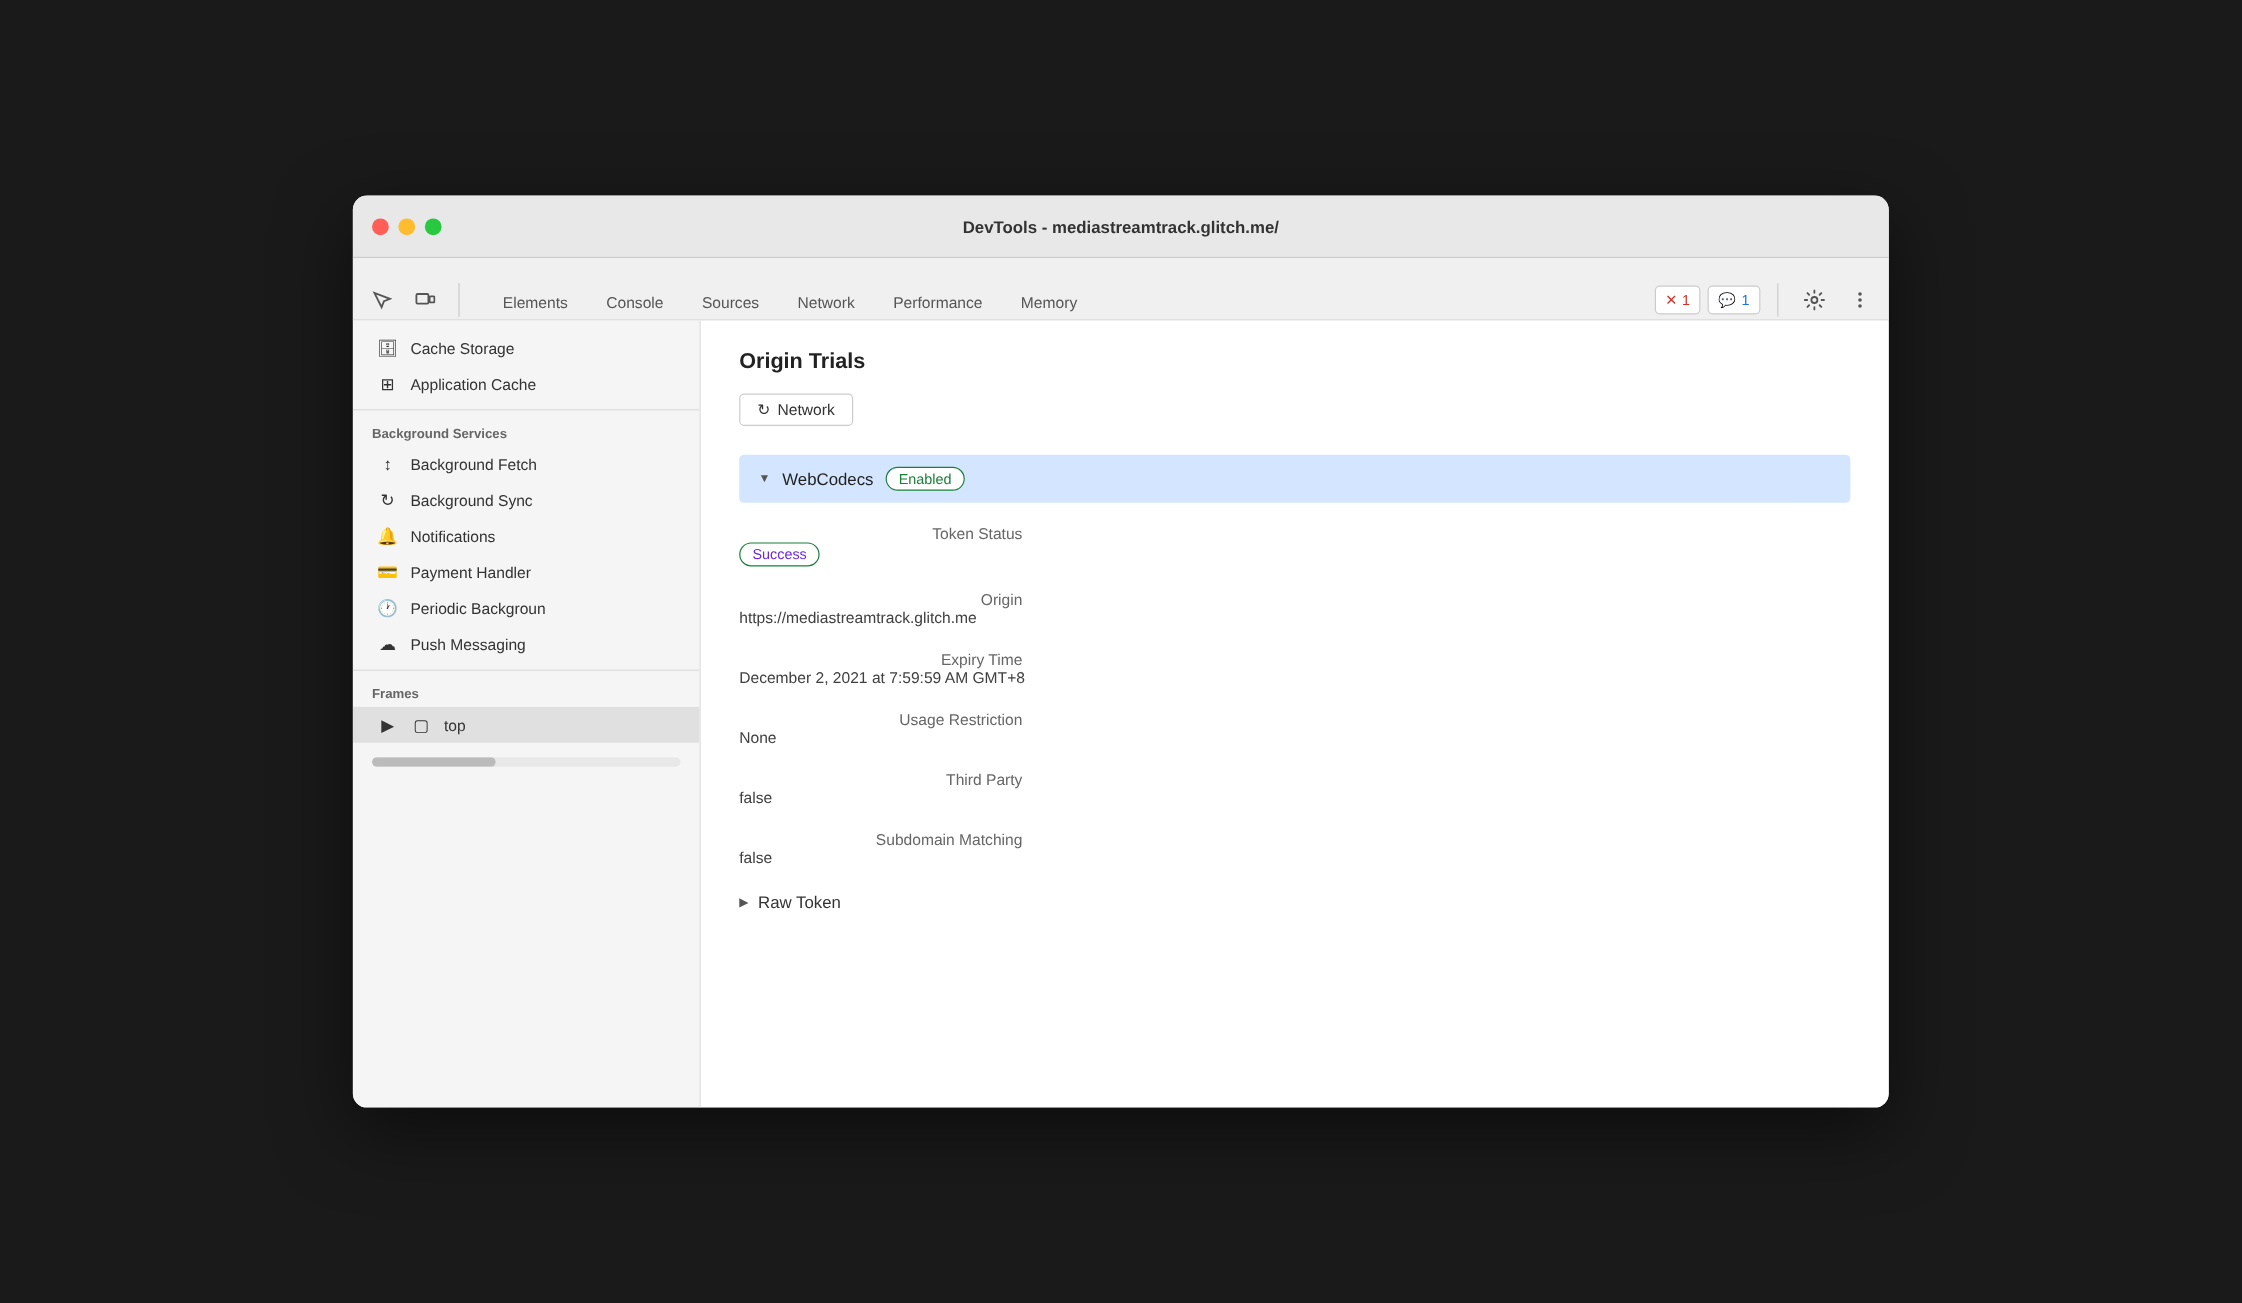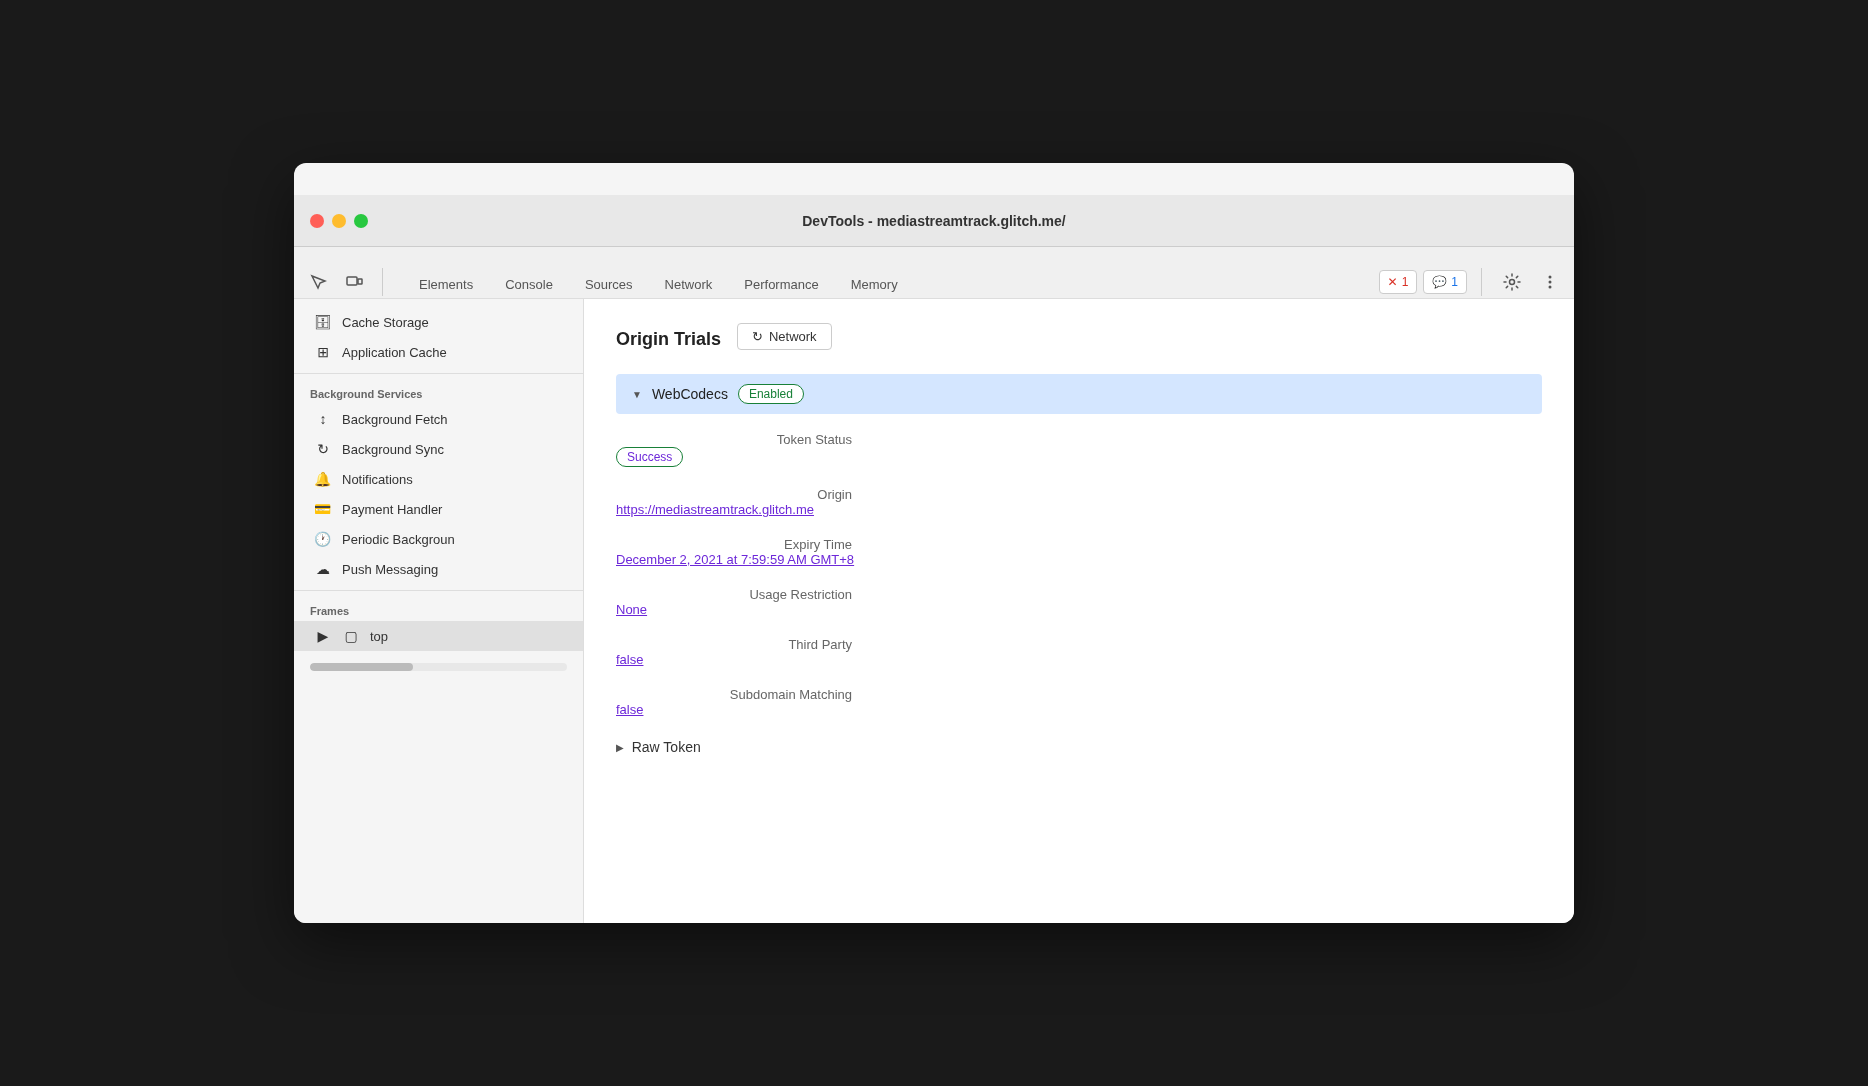--- a/index.html
+++ b/index.html
@@ -27,21 +27,20 @@
     
     .title-bar {
       background: #e8e8e8;
       height: 52px;
       display: flex;
       align-items: center;
       padding: 16px 16px;
       flex-shrink: 0;
       border-bottom: 1px solid #ccc;
       position: relative;
-      margin-top: 32px;
     }
 
     .traffic-lights {
       display: flex;
       gap: 8px;
       align-items: center;
     }
 
     .traffic-light {
       width: 14px;
@@ -201,23 +200,24 @@
     
     .content {
       flex: 1;
       background: white;
       overflow-y: auto;
       padding: 24px 32px;
     }
 
     .content-header {
       display: flex;
-      align-items: flex-end;
+      align-items: flex-start;
       gap: 16px;
       margin-bottom: 24px;
+      flex-direction: column;
     }
 
     .content-title {
       font-size: 18px;
       font-weight: 600;
       color: #222;
     }
 
     .refresh-btn {
       display: flex;
@@ -283,22 +283,21 @@
       width: 260px;
       text-align: right;
       font-size: 13px;
       color: #666;
       padding-right: 24px;
       flex-shrink: 0;
     }
 
     .detail-value {
       font-size: 13px;
-      color: #6d28d9;
-      text-decoration: underline;
+      color: #404040;
     }
 
     .badge-success {
       background: white;
       border: 1.5px solid #188038;
       color: #6d28d9;
       border-radius: 12px;
       padding: 2px 10px;
       font-size: 12px;
       font-weight: 500;

